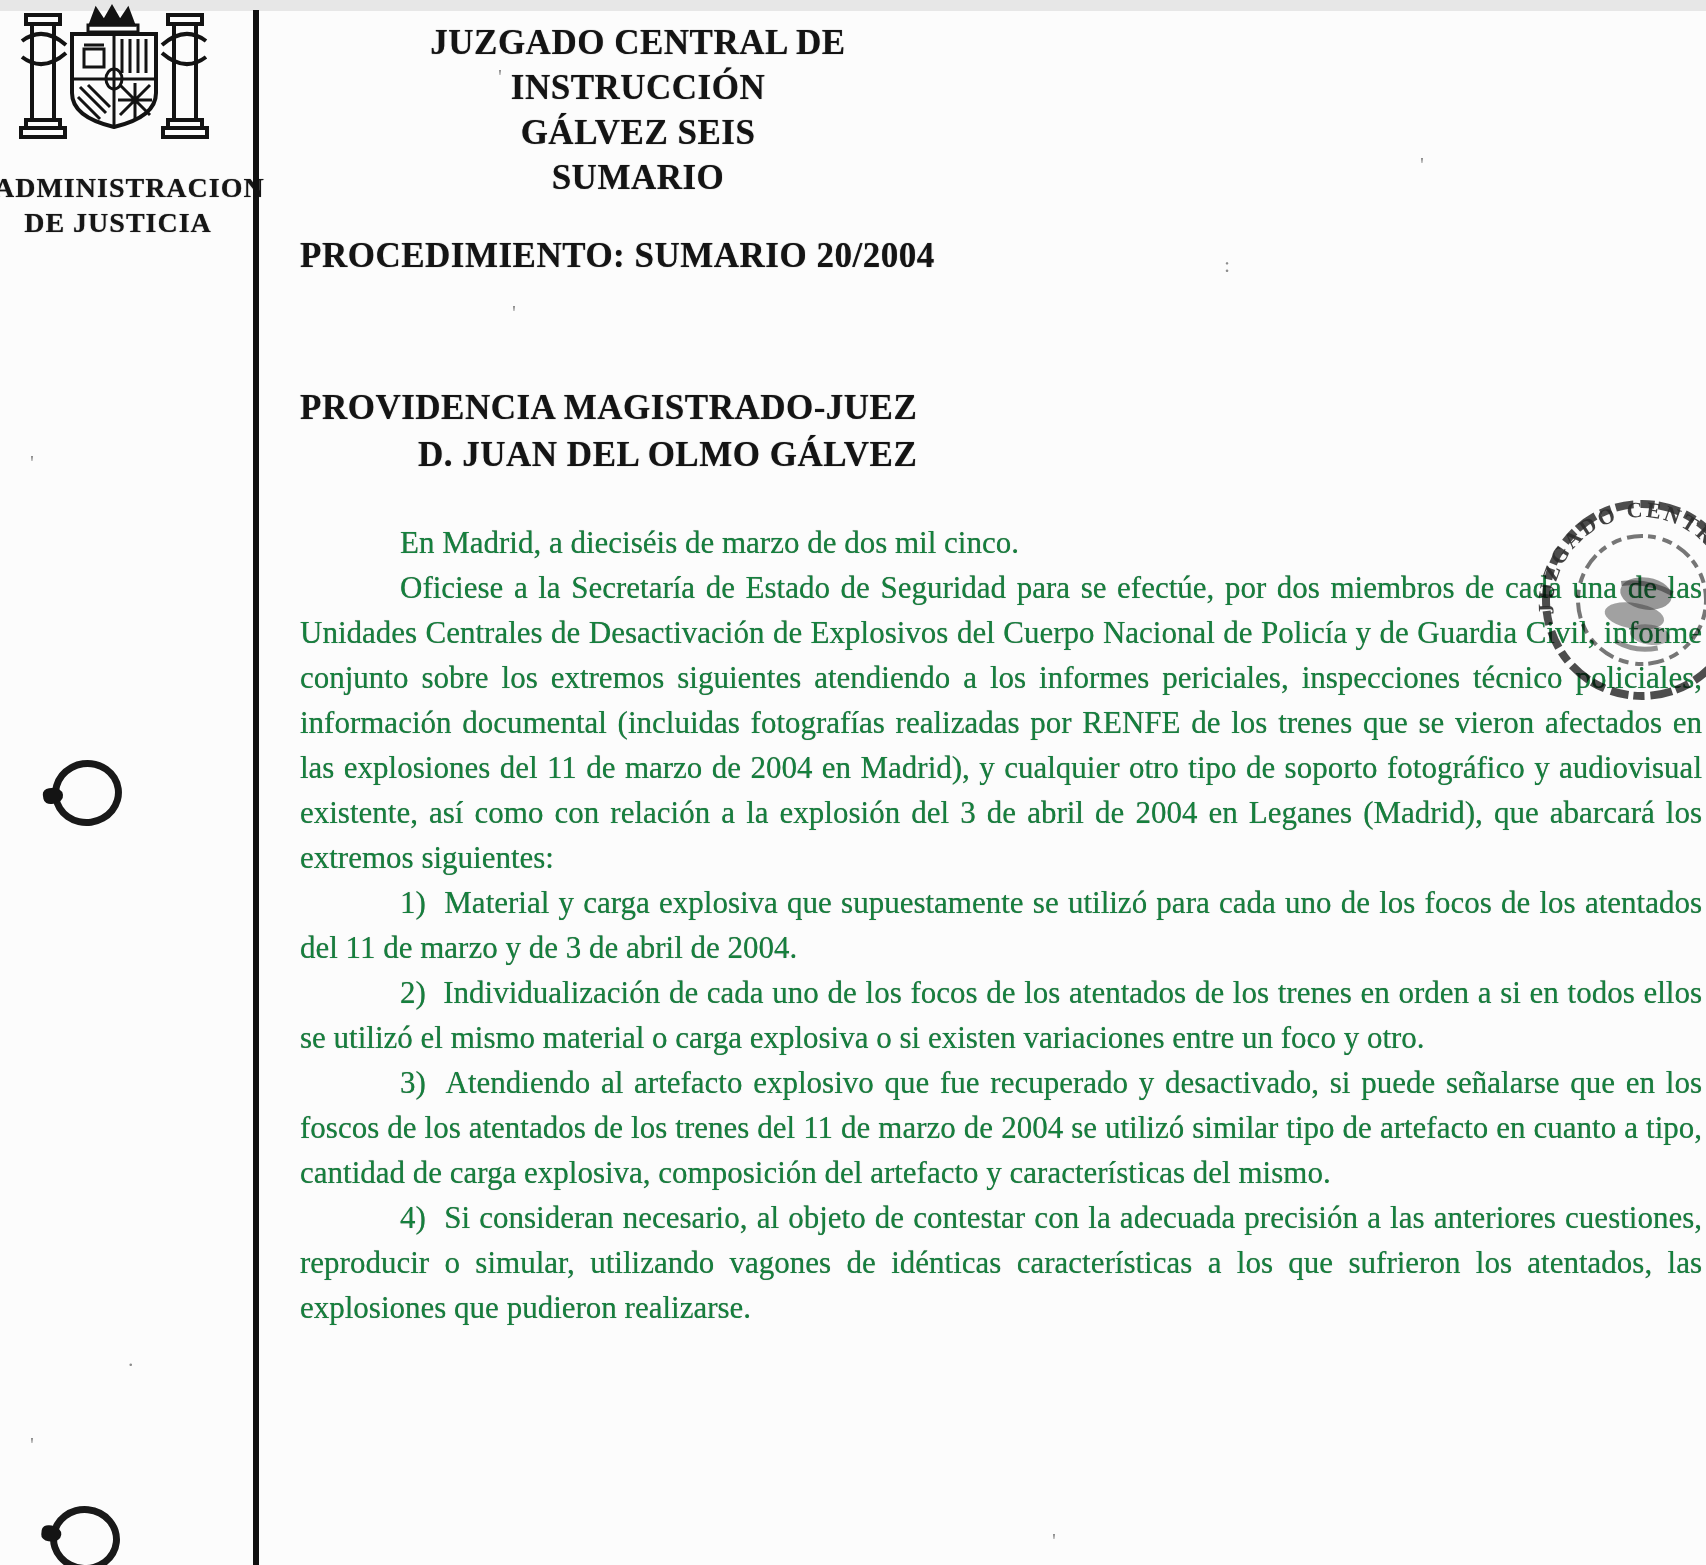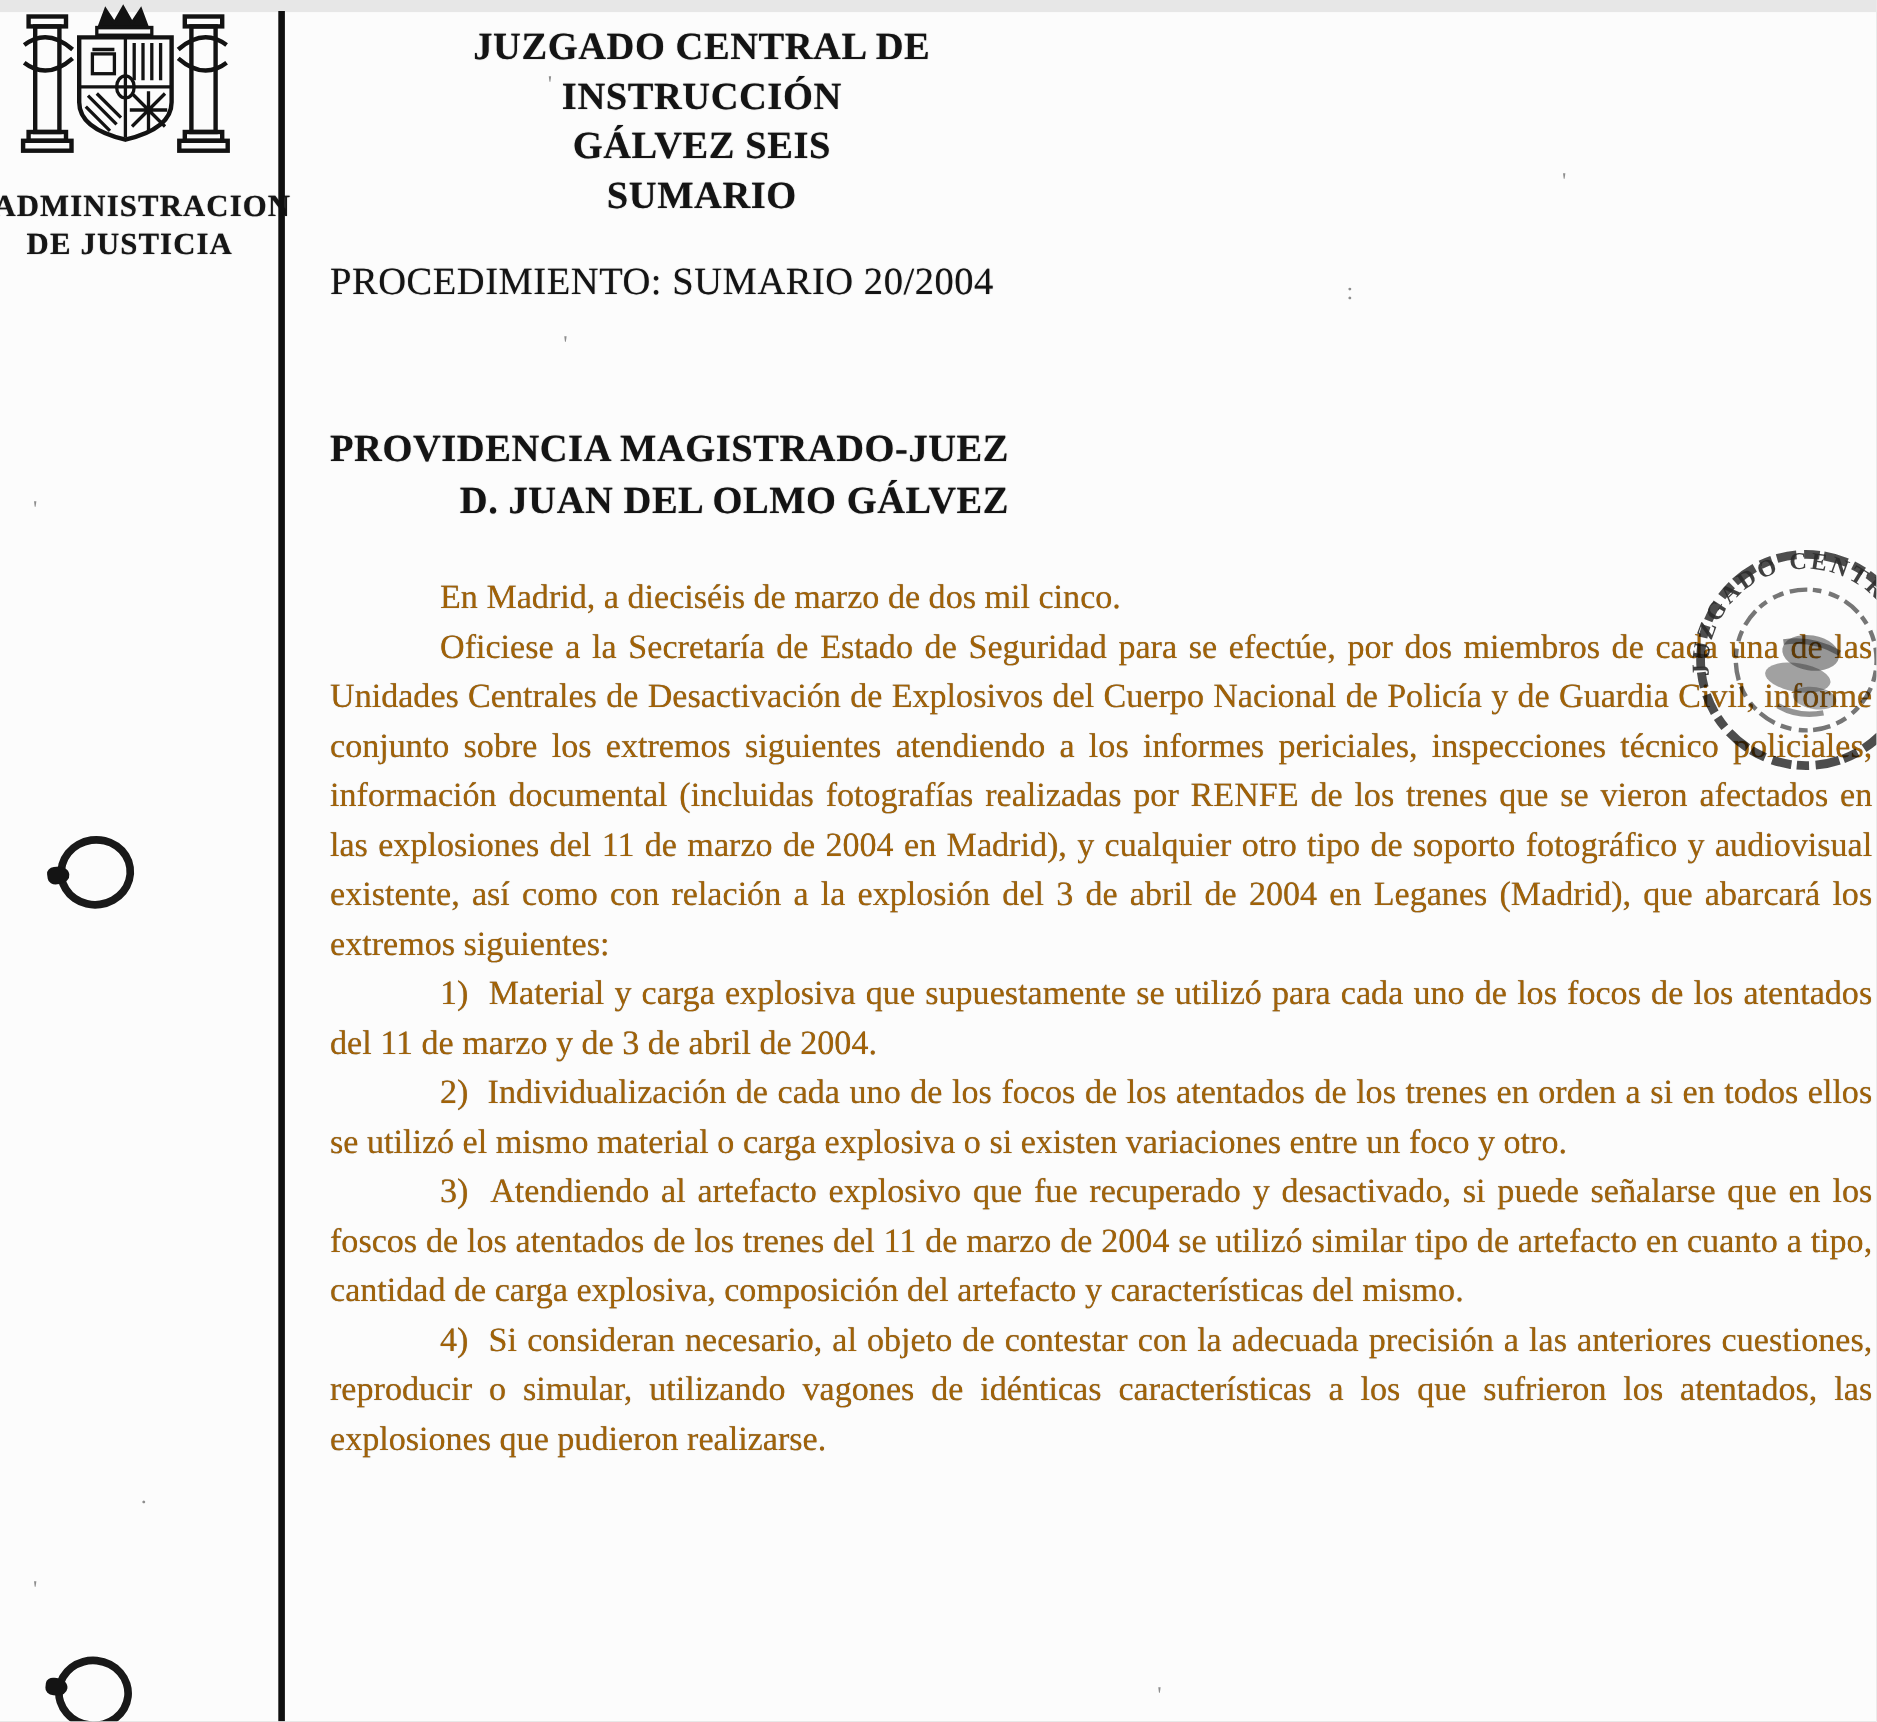--- a/index.html
+++ b/index.html
@@ -39,34 +39,34 @@
   .punch1{left:52px;top:760px;transform:rotate(-8deg);}
   .punch2{left:50px;top:1506px;transform:rotate(6deg);}
   
   .court-block{
     position:absolute;left:300px;top:20px;width:676px;
     text-align:center;font-weight:bold;font-size:35px;line-height:45px;
     letter-spacing:.5px;text-shadow:0 0 1px rgba(0,0,0,.6);
   }
   .procedure{
     position:absolute;left:300px;top:236px;
-    font-weight:normal;font-size:35px;letter-spacing:.5px;
+    font-weight:bold;font-size:35px;letter-spacing:.5px;
     text-shadow:0 0 1px rgba(0,0,0,.6);
   }
   .order-heading{
     position:absolute;left:300px;top:384px;
     font-weight:bold;font-size:35px;line-height:47px;letter-spacing:.5px;
     text-shadow:0 0 1px rgba(0,0,0,.6);
     text-align:right;
   }
   .body-text{
     position:absolute;left:300px;top:520px;width:1402px;
     font-size:31px;line-height:45px;
     text-align:justify;
-    color:#a16207;
+    color:#15803d;
     text-shadow:0 0 .7px rgba(0,0,0,.55);
   }
   .body-text p{margin:0;text-indent:100px;}
   
   .stamp{
     position:absolute;left:1537px;top:495px;width:210px;height:210px;
     mix-blend-mode:multiply;opacity:.92;
   }
   
   .speck{position:absolute;color:#333;opacity:.55;font-size:22px;}

